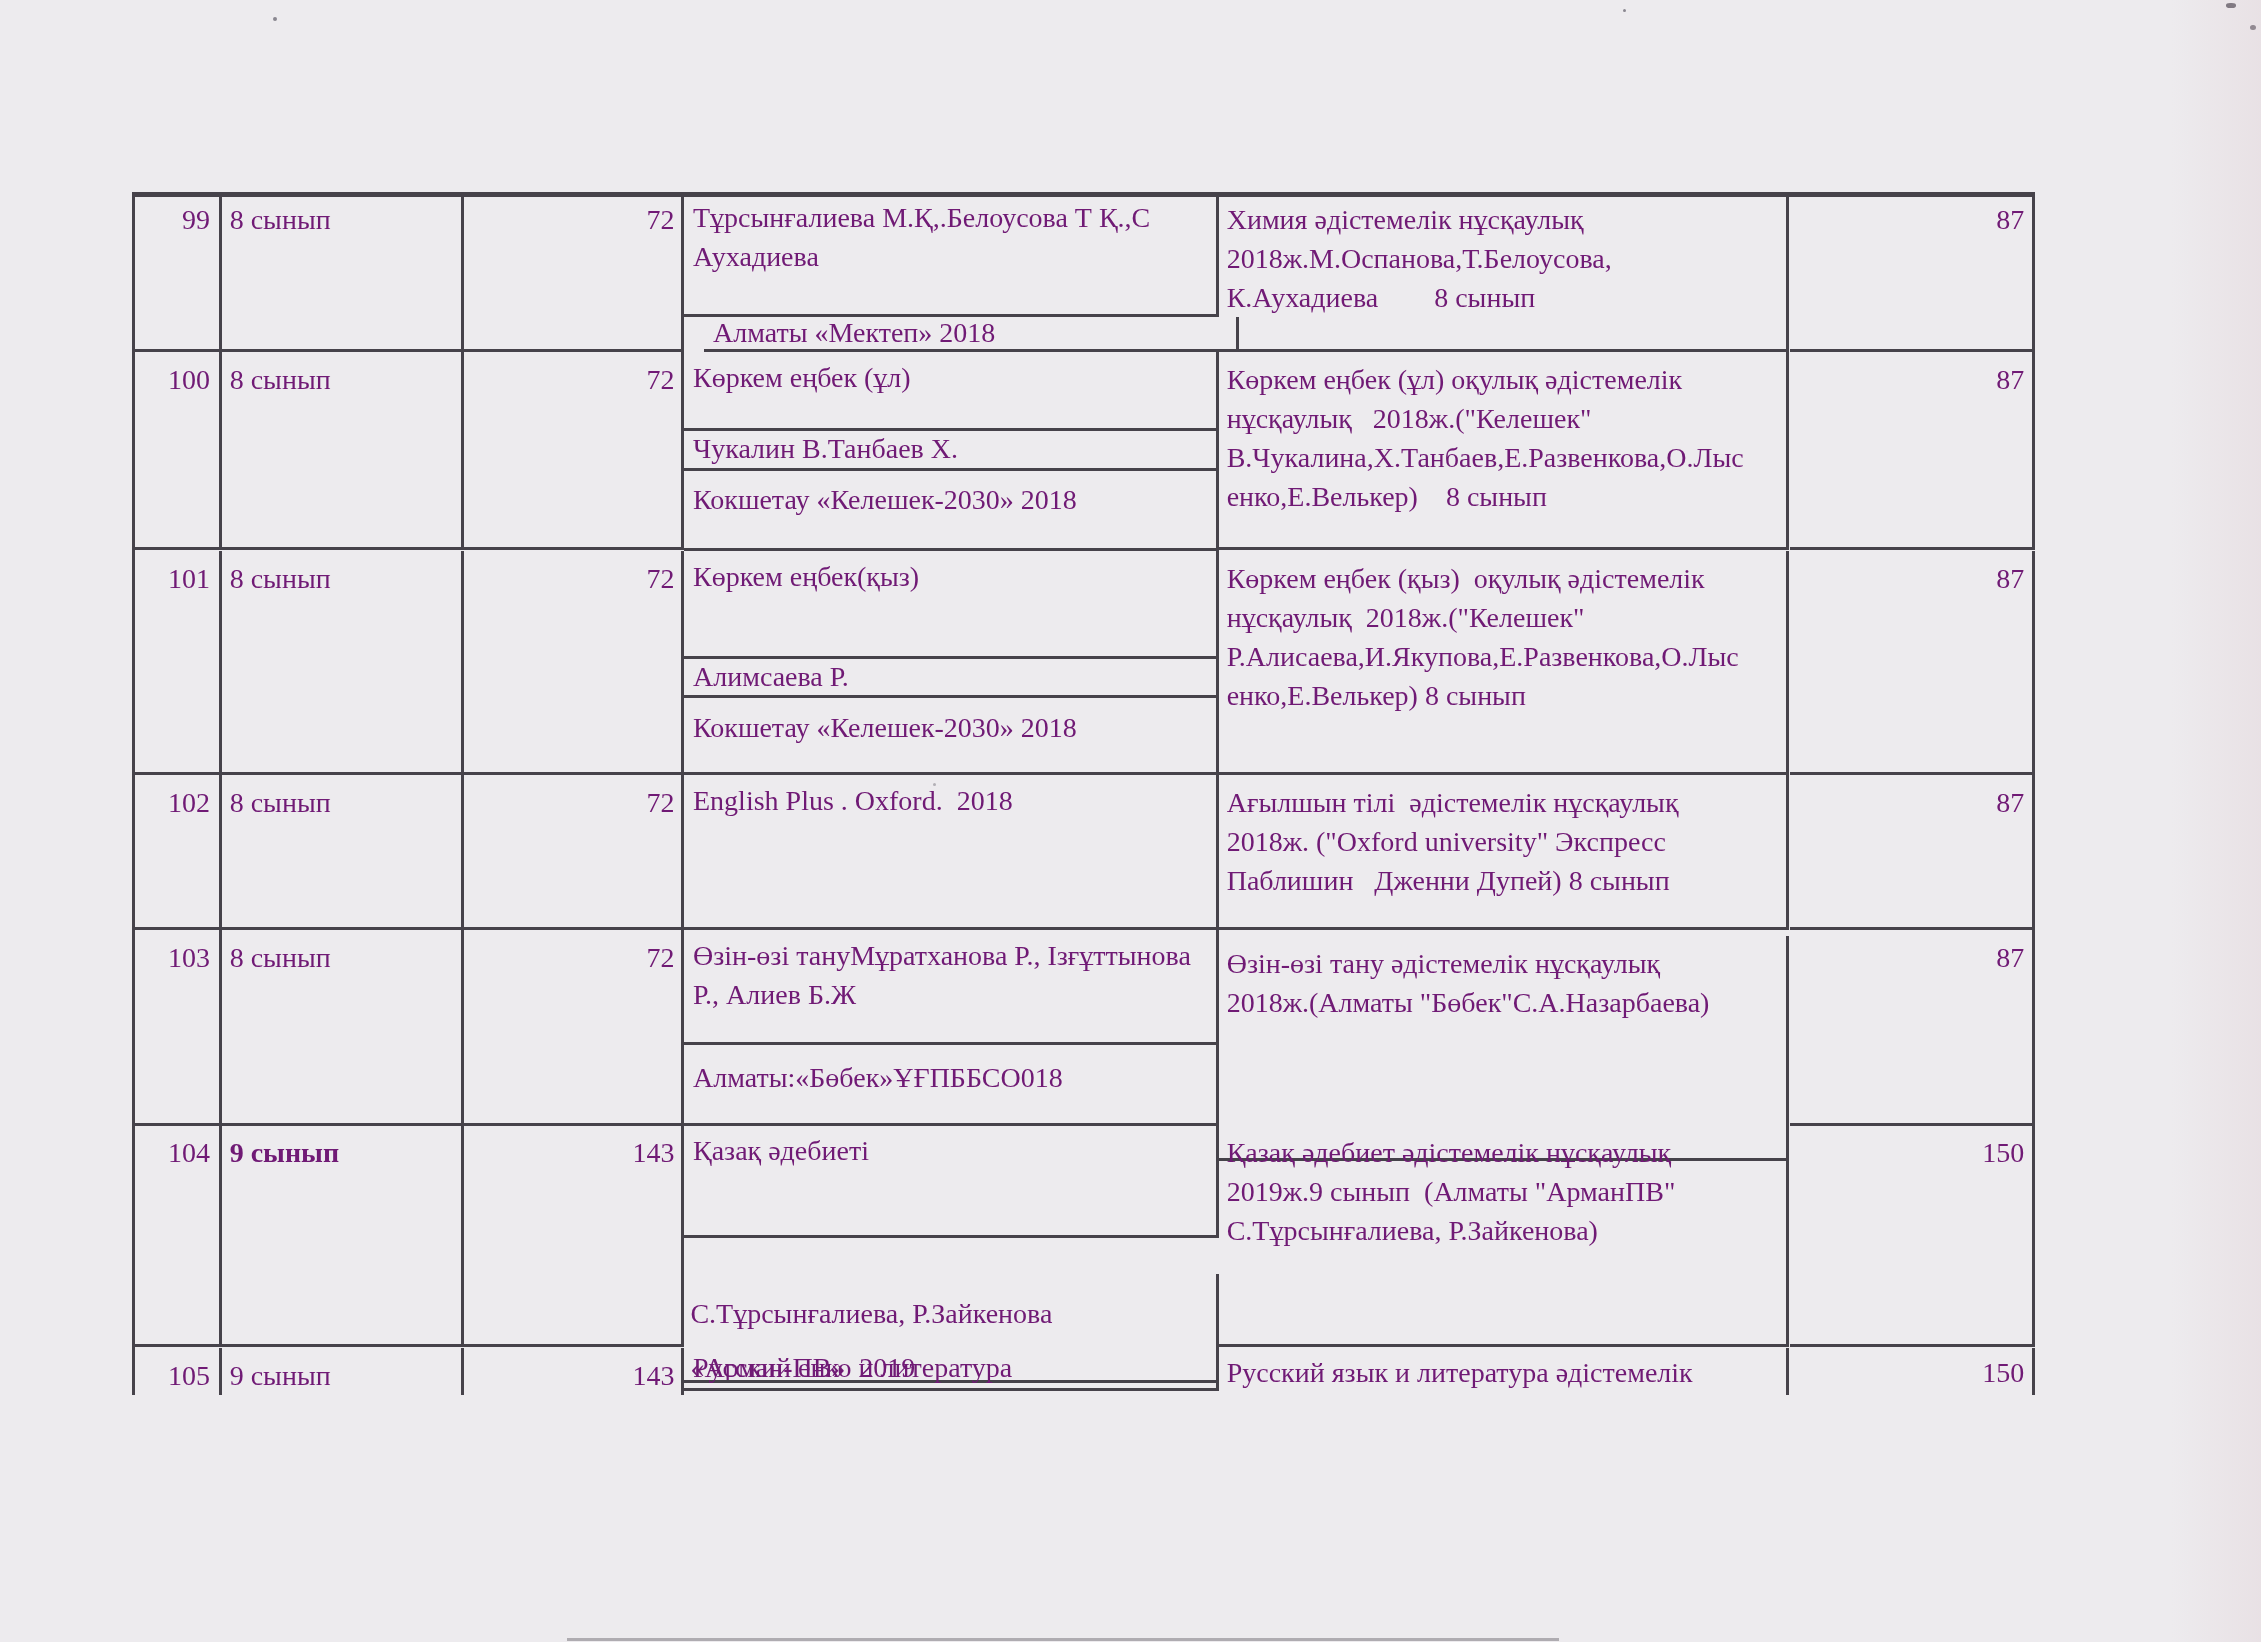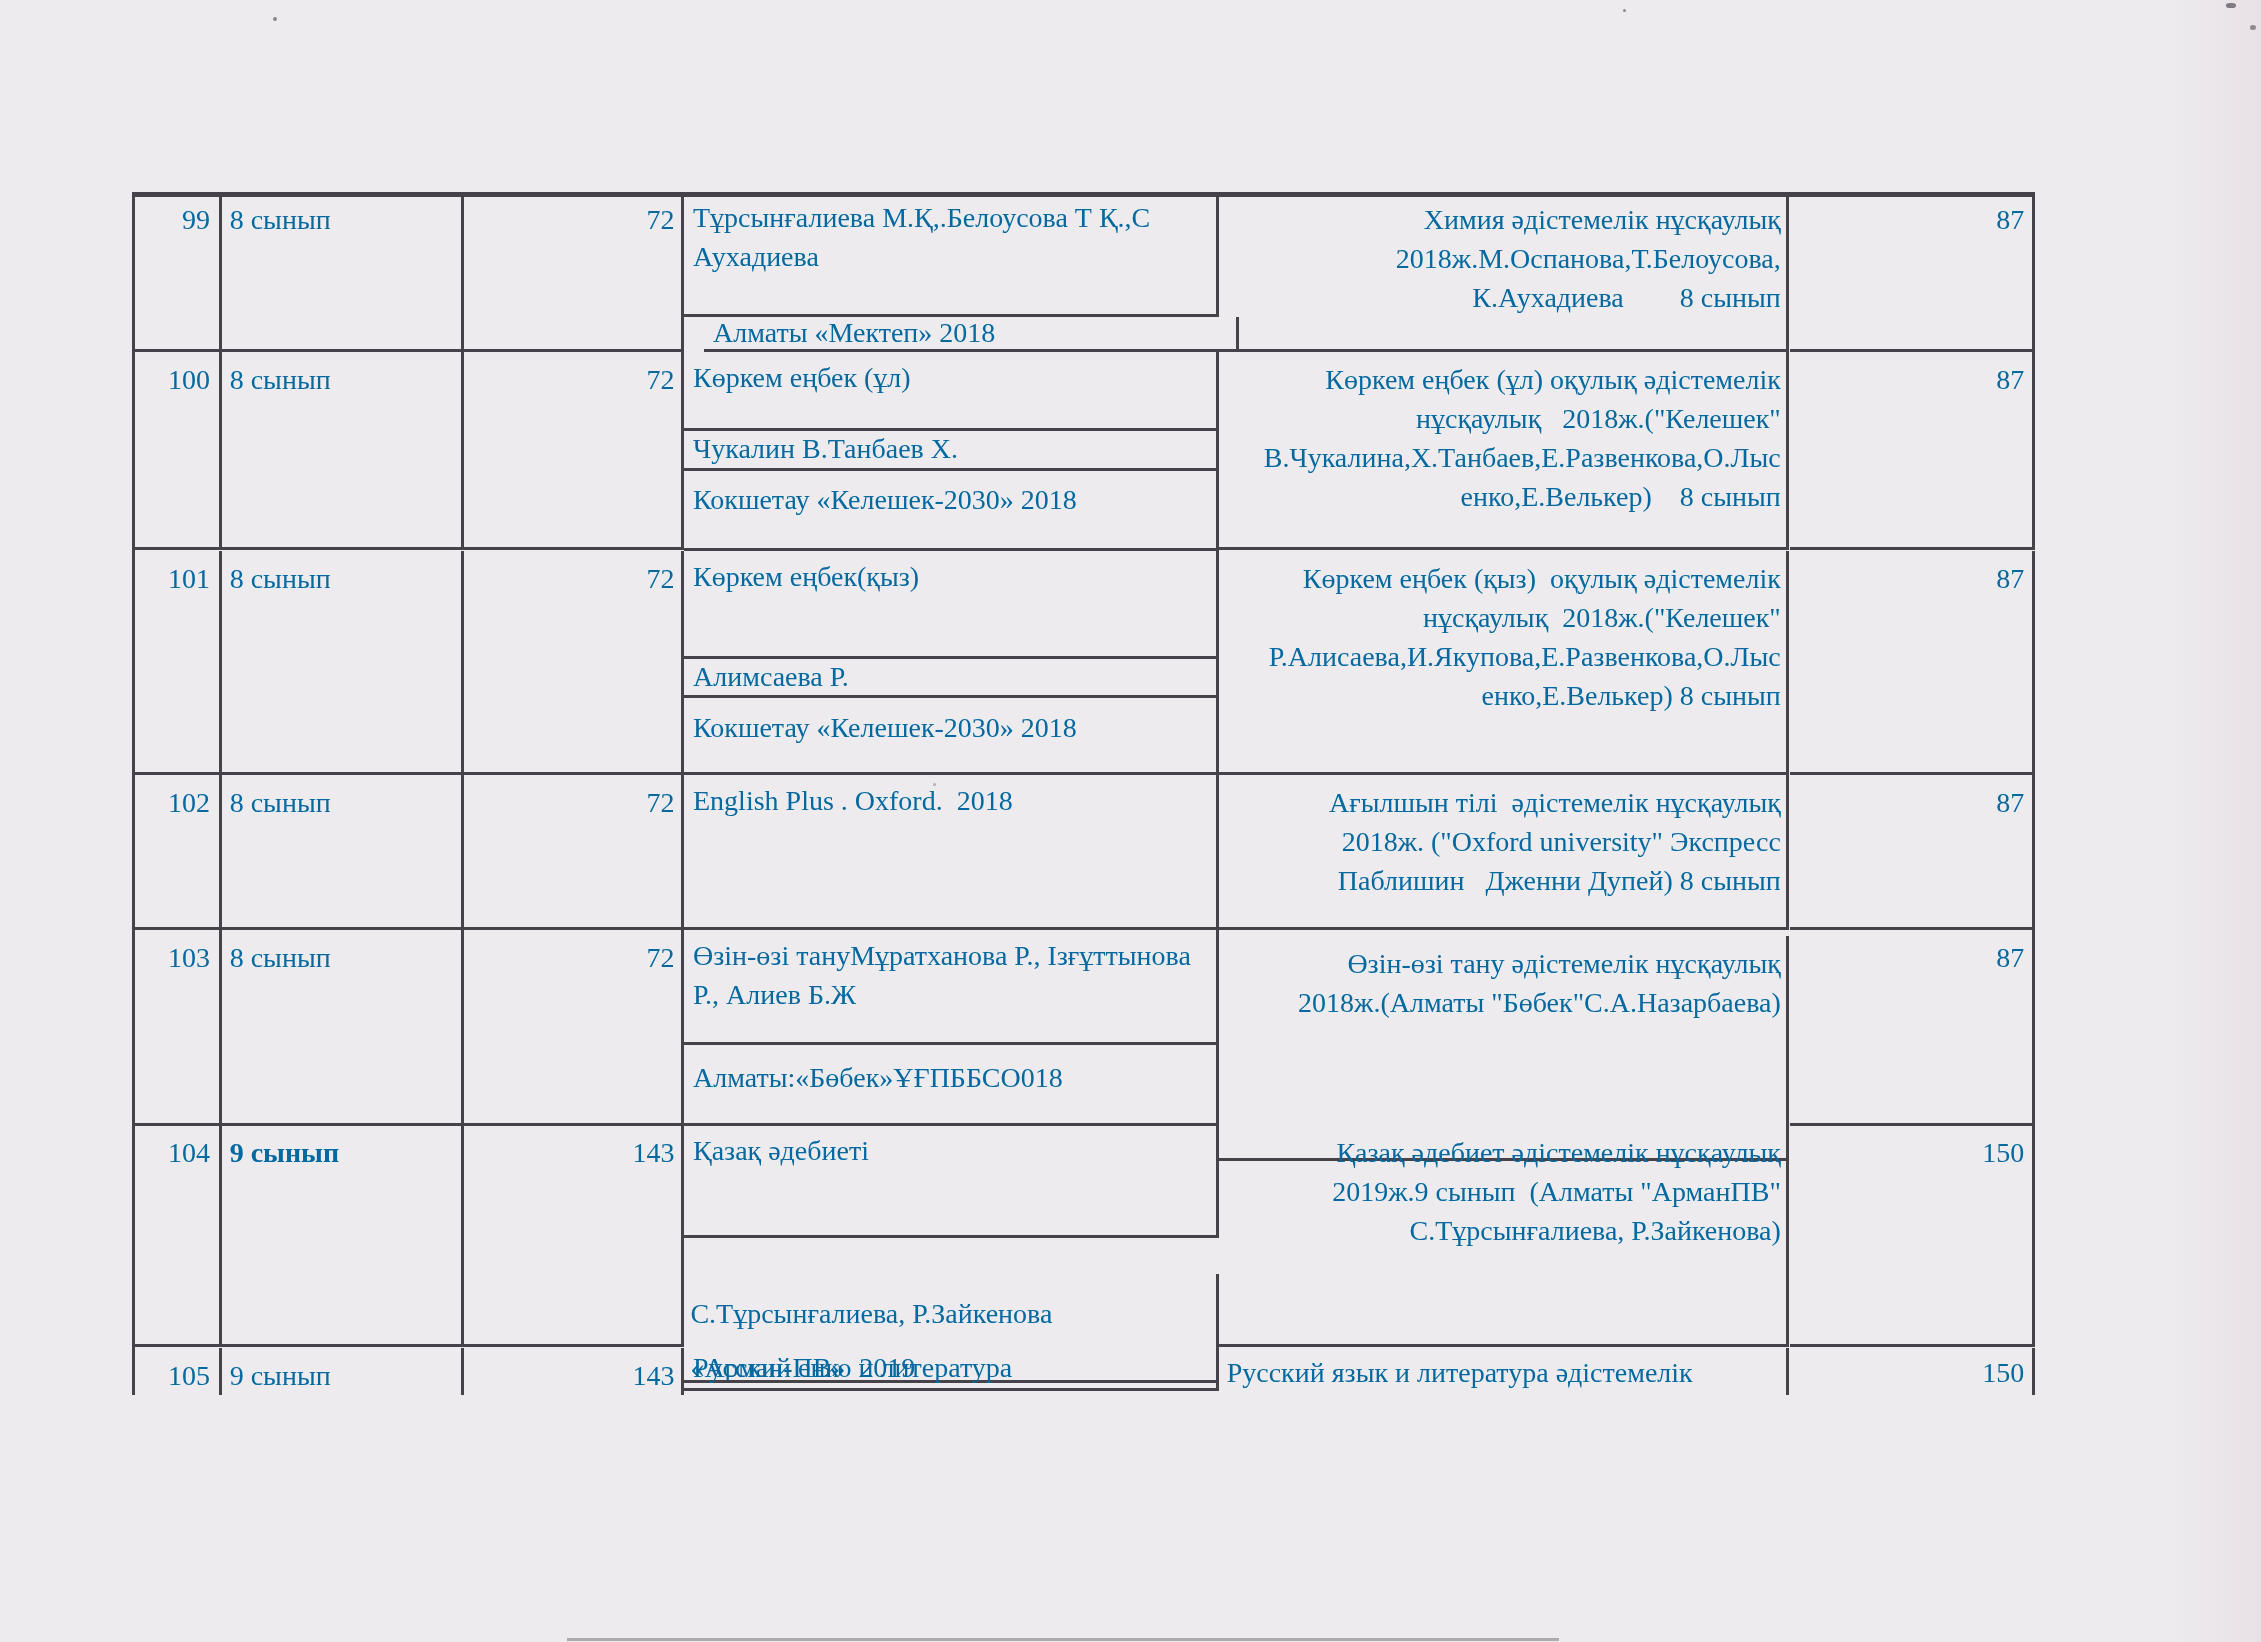--- a/index.html
+++ b/index.html
@@ -9,31 +9,31 @@
     font-family:"Liberation Serif", serif;
     position:relative;
     overflow:hidden;
   }
   .page{position:absolute;left:0;top:0;width:2261px;height:1643px;background:#edebee;}
   .tbl{position:absolute;left:132px;top:192px;width:1902px;height:1206px;}
   .hline,.vline{position:absolute;background:#46424a;}
   .cell{
     position:absolute;box-sizing:border-box;
     border:0 solid #46424a;
-    font-size:28px;line-height:39px;color:#0369a1;
+    font-size:28px;line-height:39px;color:#701a75;
     white-space:pre-wrap;overflow:hidden;
   }
   .br{border-right-width:3.2px;}
   .bb{border-bottom-width:3.9px;}
   .bb5{border-bottom-width:3.2px;}
   .num{text-align:right;padding:7.7px 9px 0 0;}
   .grade{padding:7.7px 0 0 7.7px;}
   .hours{text-align:right;padding:7.7px 6.4px 0 0;}
   .btitle{padding:6.4px 3.9px 0 9px;}
-  .guide{padding:7.7px 5.2px 0 7.7px;text-align:right;}
+  .guide{padding:7.7px 5.2px 0 7.7px;}
   .stock{text-align:right;padding:7.7px 7.7px 0 0;}
   .speck{position:absolute;background:#8a8790;border-radius:50%;}
   .edgeband{position:absolute;right:0;top:0;width:90px;height:1643px;
     background:linear-gradient(to right, rgba(225,200,205,0), rgba(219,196,202,0.25));}
   .botmark{position:absolute;left:567px;top:1638px;width:992px;height:3.2px;background:#8d8a90;opacity:.65;}
 </style>
 </head>
 <body>
 
 <div class="page">

